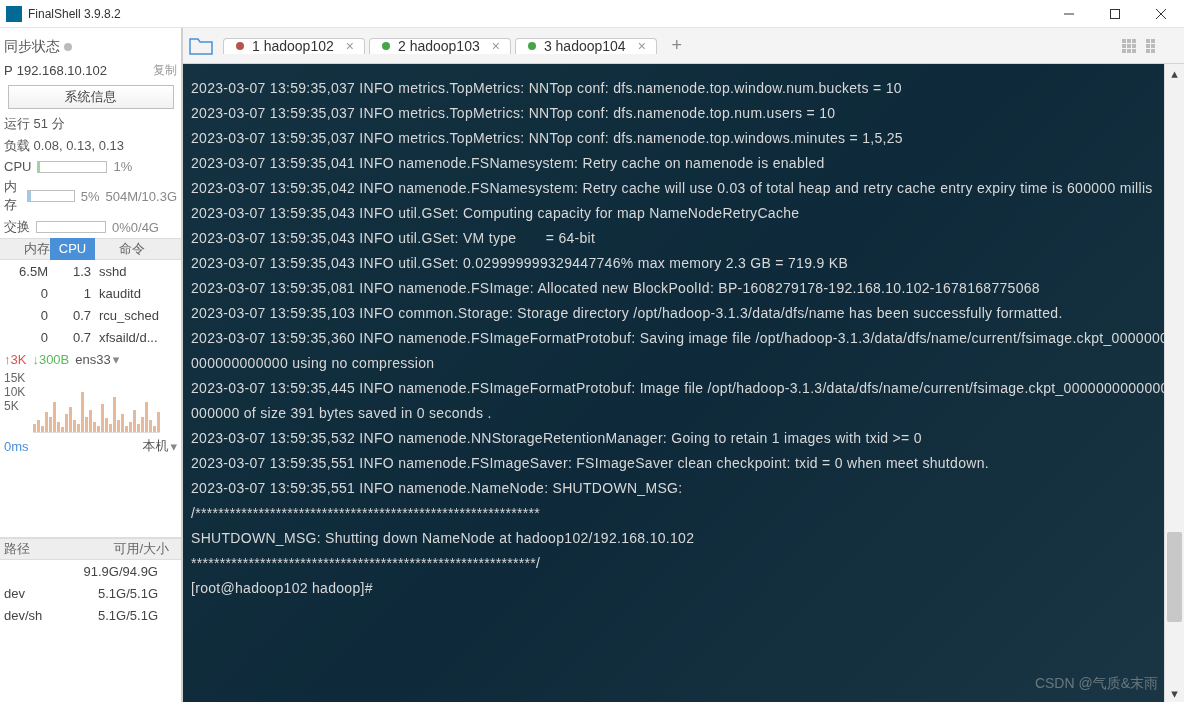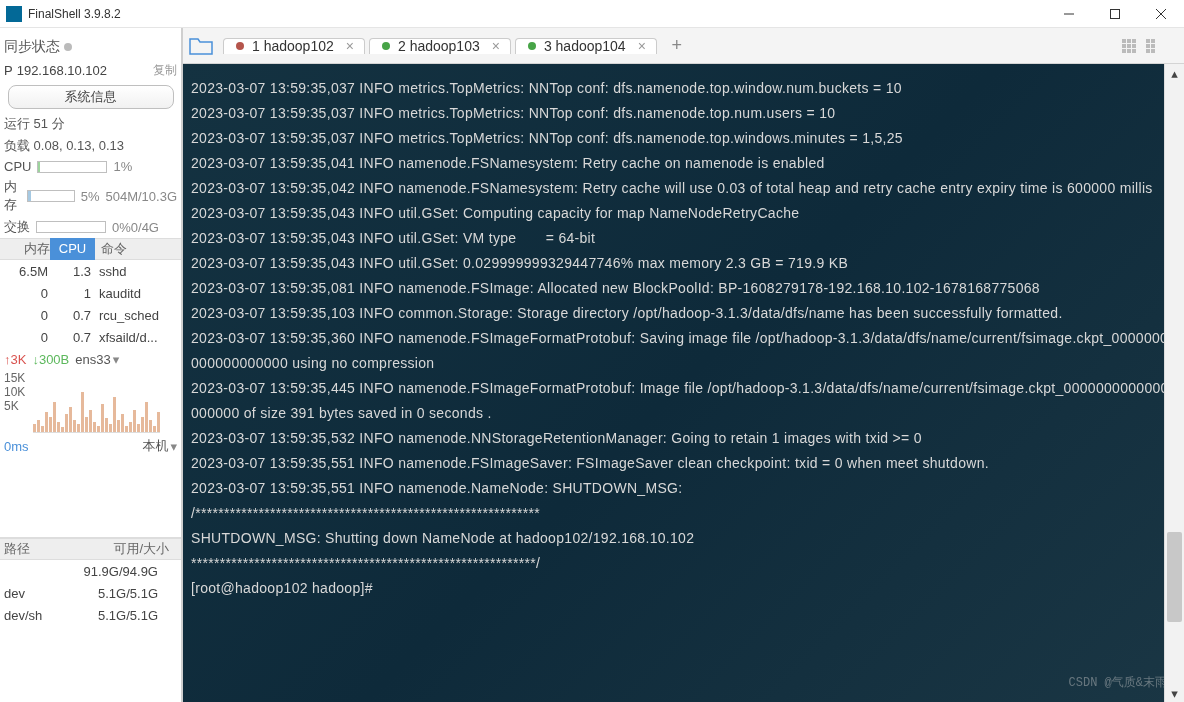--- a/index.html
+++ b/index.html
@@ -10,31 +10,31 @@
 .winbtns{display:flex}
 .winbtn{width:46px;height:28px;display:flex;align-items:center;justify-content:center;color:#333}
 .winbtn svg{width:10px;height:10px}
 .main{display:flex;height:674px}
 .sidebar{width:183px;border-right:2px solid #cfcfcf;display:flex;flex-direction:column;overflow:hidden;padding-top:4px}
 .sync{display:flex;align-items:center;padding:6px 8px 6px 4px;font-size:14px;color:#555}
 .sync .dot{width:8px;height:8px;border-radius:50%;background:#bbb;margin-left:4px}
 .ip{display:flex;align-items:center;padding:0 4px 4px 4px;color:#444}
 .ip-label{margin-left:4px}
 .copy{margin-left:auto;font-size:12px;color:#9a9a9a}
-.sysinfo-btn{margin:2px auto 4px auto;padding:0 56px;height:24px;border:1px solid #bfbfbf;border-radius:8px;background:linear-gradient(#fff,#f1f1f1);display:flex;align-items:center;color:#444;font-size:13px}
+.sysinfo-btn{margin:2px auto 4px auto;padding:0 56px;height:24px;border:1px solid #bfbfbf;border-radius:0;background:linear-gradient(#fff,#f1f1f1);display:flex;align-items:center;color:#444;font-size:13px}
 .uptime,.load{padding:2px 4px;color:#555;font-size:13px}
 .meter{display:flex;align-items:center;padding:2px 4px;font-size:13px;color:#555}
 .meter .bar{width:70px;height:12px;border:1px solid #bfbfbf;margin:0 6px;position:relative;background:#fff}
 .meter .fill{position:absolute;left:0;top:0;bottom:0;background:#9cd49c}
 .meter .fill.mem{background:#a6c9e2}
 .meter .val{color:#888}
 .thead{display:flex;background:#eee;font-size:13px;color:#666;height:22px;align-items:center;border-top:1px solid #ddd;border-bottom:1px solid #ddd}
 .thead .col-mem{width:50px;text-align:right}
 .thead .col-cpu{width:45px;text-align:center;background:#4a90d9;color:#fff;height:22px;line-height:22px}
-.thead .col-cmd{padding-left:6px}
+.thead .col-cmd{padding-left:24px}
 .prow{display:flex;font-size:13px;height:22px;align-items:center;color:#444}
 .prow .c1{width:50px;text-align:right;padding-right:2px}
 .prow .c2{width:45px;text-align:right;padding-right:4px}
 .prow .c3{padding-left:4px}
 .net{display:flex;align-items:center;padding:4px 4px;font-size:13px}
 .net .up{color:#d9534f}
 .net .down{color:#5cb85c;margin-left:6px}
 .net .if{color:#555;margin-left:6px}
 .netlabels{display:flex;padding:0 4px 2px 4px;font-size:12px;color:#666;flex-direction:column}
 .netgraph{height:60px;margin:2px 4px;display:flex;align-items:flex-end;gap:1px;border-bottom:1px solid #ddd}
@@ -59,21 +59,21 @@
 .tab .tabclose{margin-left:12px;color:#999;font-size:14px}
 .addtab{width:24px;height:24px;display:flex;align-items:center;justify-content:center;color:#888;font-size:18px;margin-left:4px}
 .viewbtns{margin-left:auto;display:flex;gap:8px;padding-right:22px;color:#bbb}
 .viewbtns div{width:16px;height:14px}
 .grid-icon{display:grid;grid-template-columns:repeat(3,4px);grid-template-rows:repeat(3,4px);gap:1px}
 .grid-icon span{background:#bbb}
 .split-icon{display:grid;grid-template-columns:4px 4px;grid-template-rows:repeat(3,4px);gap:1px}
 .split-icon span{background:#bbb}
 .terminal{flex:1;background:linear-gradient(135deg,#143241 0%,#0e2a3a 50%,#1a3644 100%);padding:12px 8px;overflow:hidden;font-family:"Consolas","Courier New",monospace;font-size:14px;line-height:25px;color:#d8d8d8;position:relative}
 .terminal .line{white-space:pre-wrap;word-break:break-all;letter-spacing:0.3px}
-.watermark{position:absolute;right:17px;bottom:6px;color:rgba(200,200,200,0.45);font-size:12px;font-family:Liberation Mono, monospace}
+.watermark{position:absolute;right:26px;bottom:6px;color:rgba(200,200,200,0.45);font-size:14px;font-family:Liberation Sans, sans-serif}
 .scrollbar{position:absolute;right:0;top:64px;bottom:0;width:20px;background:#f2f2f2;display:flex;flex-direction:column;border-left:1px solid #ddd}
 .sbtn{height:18px;display:flex;align-items:center;justify-content:center;color:#444}
 .strack{flex:1;position:relative}
 .thumb{position:absolute;left:2px;right:2px;top:450px;height:90px;background:#c8c8c8;border-radius:2px}
 </style>
 </head>
 <body>
 
 <div class="titlebar">
   <div class="icon"></div>

